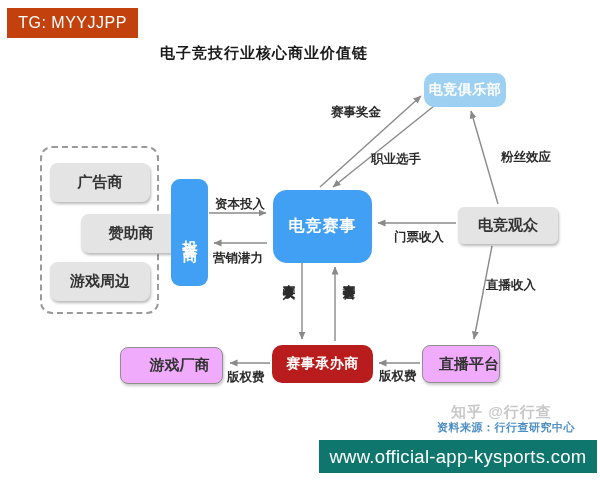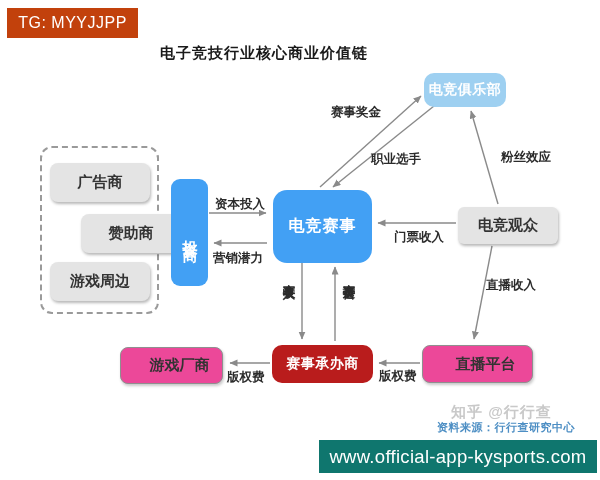--- a/index.html
+++ b/index.html
@@ -21,21 +21,21 @@
   
   .node{
     position:absolute;display:flex;align-items:center;justify-content:center;
     font-weight:bold;box-sizing:border-box;
   }
   .node-gray{
     background:#e4e4e4;color:#333;border-radius:8px;font-size:15px;
     box-shadow:1px 2px 3px rgba(0,0,0,0.28);
   }
   .node-white{
-    background:#ec4899;color:#333;border:1px solid #8f8f8f;border-radius:8px;font-size:15px;
+    background:#f0abfc;color:#333;border:1px solid #8f8f8f;border-radius:8px;font-size:15px;
     box-shadow:1px 2px 3px rgba(0,0,0,0.22);
     padding-left:16px;
   }
   .node-blue{
     background:#42a0f4;color:#fff;border-radius:14px;font-size:16px;letter-spacing:1px;
   }
   .node-lightblue{
     background:#9ed0f1;color:#fff;border-radius:10px;font-size:14px;letter-spacing:0.5px;
   }
   .dashed-group{
@@ -106,21 +106,21 @@
   <div class="node node-blue vtext" style="left:171px;top:179px;width:37px;height:107px;border-radius:9px;font-size:15px;">投资商</div>
 
   <div class="node node-blue" style="left:273px;top:190px;width:99px;height:73px;">电竞赛事</div>
 
   <div class="node node-lightblue" style="left:424px;top:73px;width:82px;height:34px;">电竞俱乐部</div>
 
   <div class="node node-gray" style="left:458px;top:207px;width:100px;height:37px;border-radius:6px;">电竞观众</div>
 
   <div class="node node-white" style="left:120px;top:347px;width:103px;height:37px;">游戏厂商</div>
   <div class="node node-lightblue" style="left:272px;top:345px;width:101px;height:38px;background:#b91c1c;">赛事承办商</div>
-  <div class="node node-white" style="left:422px;top:345px;width:111px;height:38px;">直播平台</div>
+  <div class="node node-white" style="left:422px;top:345px;width:78px;height:38px;">直播平台</div>
 
   <div class="edge-label" style="left:215px;top:196px;">资本投入</div>
   <div class="edge-label" style="left:213px;top:250px;">营销潜力</div>
   <div class="edge-label" style="left:331px;top:104px;">赛事奖金</div>
   <div class="edge-label" style="left:371px;top:151px;">职业选手</div>
   <div class="edge-label" style="left:394px;top:229px;">门票收入</div>
   <div class="edge-label" style="left:501px;top:149px;">粉丝效应</div>
   <div class="edge-label" style="left:486px;top:277px;">直播收入</div>
   <div class="edge-label v" style="left:280px;top:274px;">赛事收入</div>
   <div class="edge-label v" style="left:340px;top:274px;">赛事运营</div>

